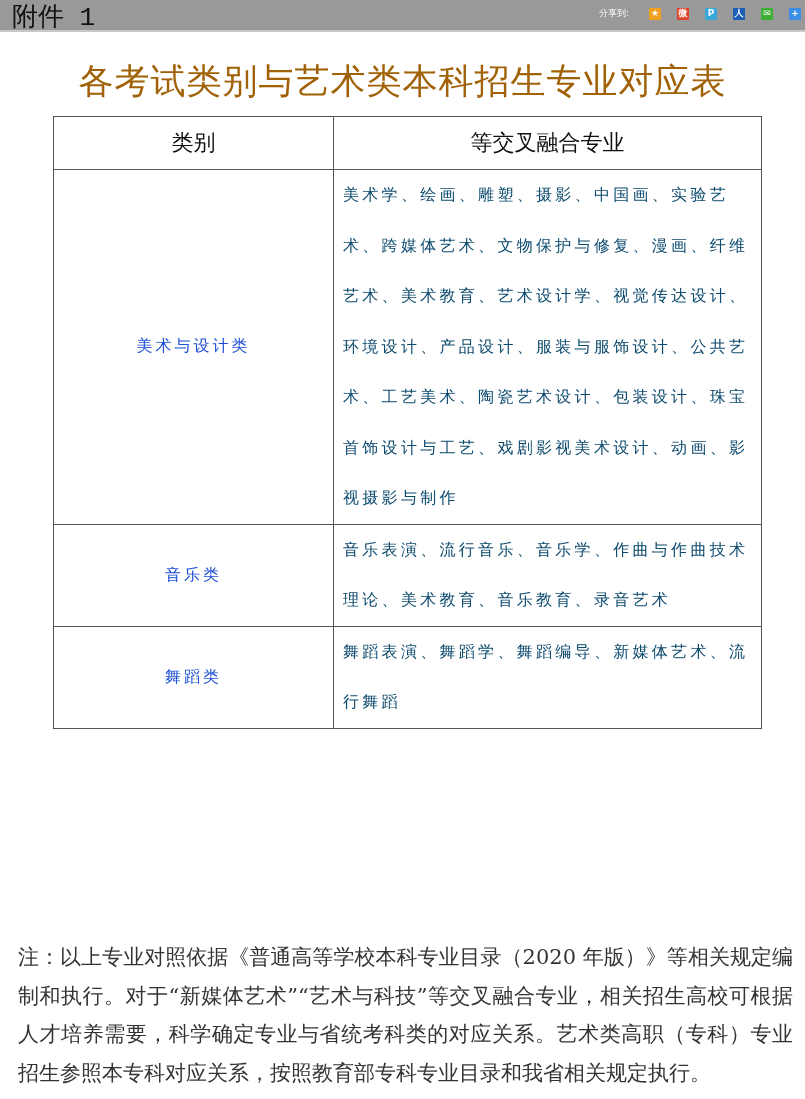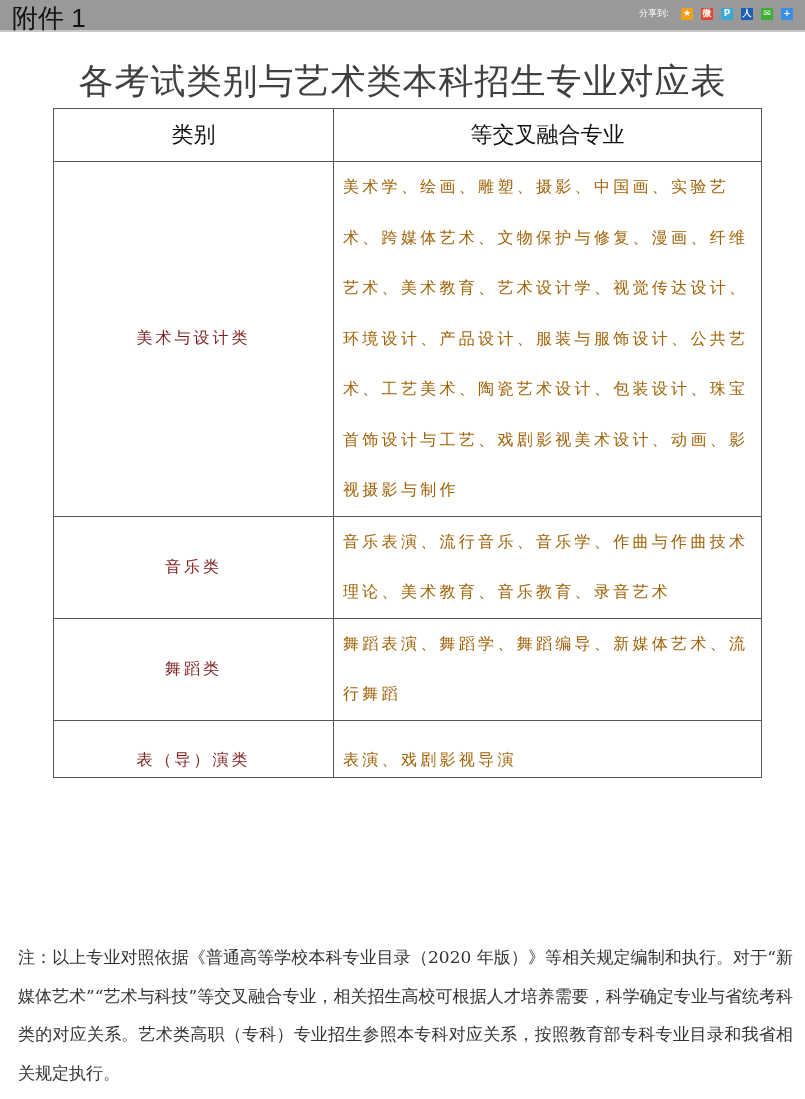--- a/index.html
+++ b/index.html
@@ -1,38 +1,38 @@
 <!DOCTYPE html>
 <html><head>
 <meta charset="utf-8">
 <style>
   html, body { margin:0; padding:0; background:#ffffff; }
   body { width:805px; height:1099px; position:relative; overflow:hidden;
          font-family:"DejaVu Serif","Liberation Serif",serif; color:#333; }
   .topbar { position:absolute; left:0; top:0; width:805px; height:30px;
             background:#999999; border-bottom:2px solid #c8c8c8; }
-  .attach { position:absolute; left:12px; top:0; font-family:Liberation Sans, sans-serif;
+  .attach { position:absolute; left:12px; top:0; font-family:Liberation Mono, monospace;
             font-size:26px; line-height:36px; color:#111; }
-  .share { position:absolute; right:12px; top:7px; display:flex; align-items:center; gap:8px;
+  .share { position:absolute; right:4px; top:7px; display:flex; align-items:center; gap:16px;
            font-family:"DejaVu Sans","Liberation Sans",sans-serif; font-size:9px; color:#fff; }
   .share .lbl { margin-right:4px; }
   .sico { width:12px; height:12px; display:inline-flex; align-items:center; justify-content:center;
           font-size:9px; color:#fff; border-radius:1px; font-weight:bold; line-height:1; }
   .title { position:absolute; left:0; top:58px; width:805px; text-align:center;
-           font-family:"DejaVu Sans","Liberation Sans",sans-serif; font-size:35px; color:#404040; letter-spacing:1px; }
-  table { position:absolute; left:53px; top:108px; width:709px; border-collapse:collapse; }
+           font-family:"DejaVu Sans","Liberation Sans",sans-serif; font-size:35px; color:#a16207; letter-spacing:1px; }
+  table { position:absolute; left:53px; top:116px; width:709px; border-collapse:collapse; }
   td, th { border:1.5px solid #555; padding:0; }
   th { height:52px; font-family:"DejaVu Sans","Liberation Sans",sans-serif; font-weight:normal;
        font-size:22px; color:#111; }
   th.c1 { width:279px; }
-  td.cat { text-align:center; font-size:16px; color:#7f1d1d; letter-spacing:3px; vertical-align:middle; }
-  td.maj { font-size:16px; color:#a16207; letter-spacing:3.3px; line-height:50.5px; padding-left:9px; padding-right:8px; vertical-align:top; }
+  td.cat { text-align:center; font-size:16px; color:#1d4ed8; letter-spacing:3px; vertical-align:middle; }
+  td.maj { font-size:16px; color:#0c4a6e; letter-spacing:3.3px; line-height:50.5px; padding-left:9px; padding-right:8px; vertical-align:top; }
   tr.short td { height:50px; vertical-align:bottom; padding-bottom:6px; line-height:22px; }
   tr.short td.cat { vertical-align:bottom; }
-  .note { position:absolute; left:18px; top:938px; width:775px; font-size:17px; line-height:38.5px;
+  .note { position:absolute; left:18px; top:938px; width:775px; font-size:21px; line-height:38.5px;
           color:#333; text-align:justify; }
 </style>
 </head>
 <body>
 
 <div class="topbar">
   <div class="attach">附件 1</div>
   <div class="share">
     <span class="lbl">分享到:</span>
     <span class="sico" style="background:#f0a020">★</span>
@@ -57,20 +57,16 @@
     <td class="maj" style="height:348px">美术学、绘画、雕塑、摄影、中国画、实验艺术、跨媒体艺术、文物保护与修复、漫画、纤维艺术、美术教育、艺术设计学、视觉传达设计、环境设计、产品设计、服装与服饰设计、公共艺术、工艺美术、陶瓷艺术设计、包装设计、珠宝首饰设计与工艺、戏剧影视美术设计、动画、影视摄影与制作</td>
   </tr>
   <tr>
     <td class="cat">音乐类</td>
     <td class="maj" style="height:100px">音乐表演、流行音乐、音乐学、作曲与作曲技术理论、美术教育、音乐教育、录音艺术</td>
   </tr>
   <tr>
     <td class="cat">舞蹈类</td>
     <td class="maj" style="height:100px">舞蹈表演、舞蹈学、舞蹈编导、新媒体艺术、流行舞蹈</td>
   </tr>
-  <tr class="short">
-    <td class="cat">表（导）演类</td>
-    <td class="maj">表演、戏剧影视导演</td>
-  </tr>
 </tbody>
   </table>
 
 <div class="note">注：以上专业对照依据《普通高等学校本科专业目录（2020 年版）》等相关规定编制和执行。对于“新媒体艺术”“艺术与科技”等交叉融合专业，相关招生高校可根据人才培养需要，科学确定专业与省统考科类的对应关系。艺术类高职（专科）专业招生参照本专科对应关系，按照教育部专科专业目录和我省相关规定执行。</div>
 
 </body></html>

